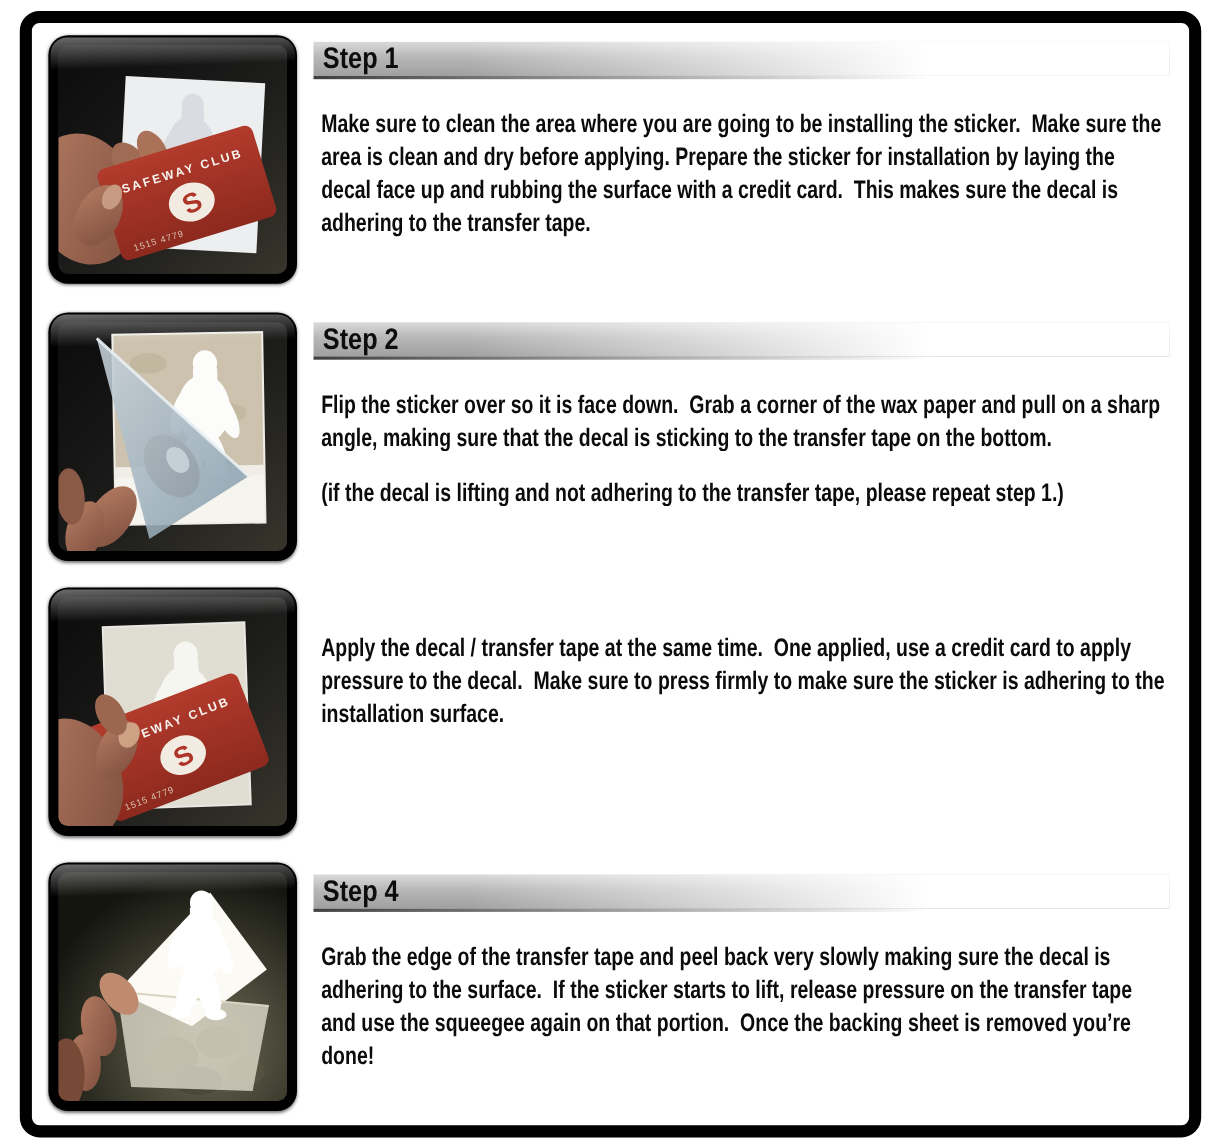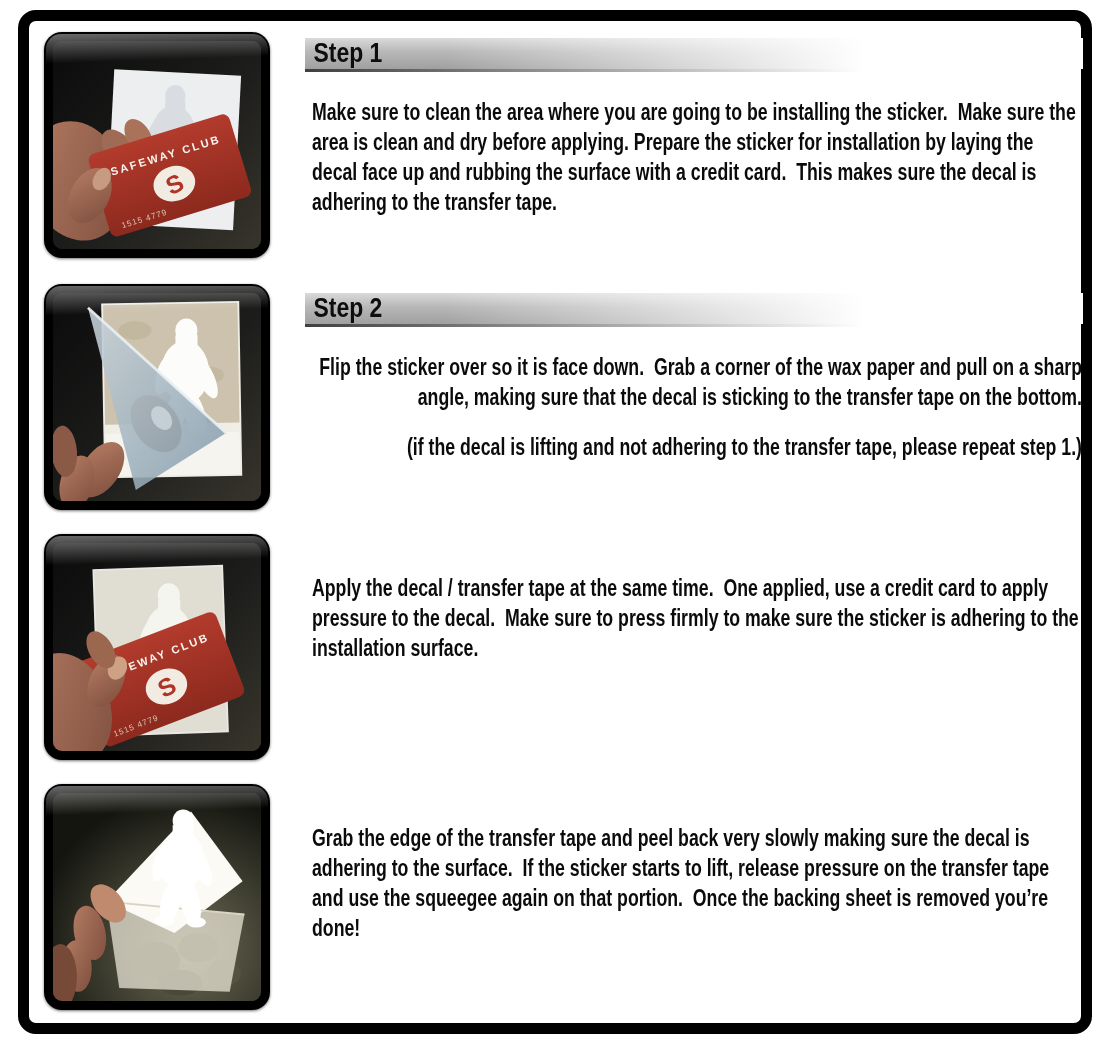--- a/index.html
+++ b/index.html
@@ -20,22 +20,22 @@
   }
   .photo-frame::before{
     content:'';position:absolute;inset:2px;border-radius:15px;pointer-events:none;
     background:linear-gradient(178deg,rgba(255,255,255,.42),rgba(255,255,255,0) 13%);
   }
   .photo-inner{width:100%;height:100%;border-radius:9px;overflow:hidden;background:#141414;}
   .photo-inner svg{display:block;width:100%;height:100%;}
   .pf1{top:32px;} .pf2{top:284px;} .pf3{top:534px;} .pf4{top:784px;}
 
   
-  .text-col{position:absolute;left:285px;width:778px;margin-left:20px;}
-  .tc1{top:38px;} .tc2{top:293px;text-align:right;} .tc3{top:545px;} .tc4{top:795px;}
+  .text-col{position:absolute;left:285px;width:778px;}
+  .tc1{top:38px;} .tc2{top:293px;} .tc3{top:545px;} .tc4{top:795px;}
 
   .step-bar{
     position:relative;height:31px;display:flex;align-items:center;
     background:
       linear-gradient(to right,rgba(255,255,255,0) 0%,rgba(255,255,255,0) 18%,#ffffff 72%),
       linear-gradient(to bottom,#dadada 0%,#b7b7b7 45%,#a0a0a0 100%);
   }
   .step-bar::after{
     content:'';position:absolute;left:0;bottom:-3px;height:3px;width:72%;
     background:linear-gradient(to right,#3f3f3f,rgba(255,255,255,0));
@@ -212,14 +212,17 @@
         <ellipse cx="60" cy="120" rx="15" ry="24" fill="#c08a6e" transform="rotate(-40 60 120)"></ellipse>
         <ellipse cx="40" cy="152" rx="17" ry="30" fill="url(#gSkin)" transform="rotate(-12 40 152)"></ellipse>
         <ellipse cx="26" cy="188" rx="16" ry="28" fill="url(#gSkin)" transform="rotate(-4 26 188)"></ellipse>
         <ellipse cx="8" cy="200" rx="18" ry="36" fill="#774a38"></ellipse>
       </g>
     </svg>
   </div>
 </div>
 
 <div class="text-col tc4">
+  <div class="step-bar">
+    <span class="step-title">Step 4</span>
+  </div>
   <p class="para">Grab the edge of the transfer tape and peel back very slowly making sure the decal is adhering to the surface.  If the sticker starts to lift, release pressure on the transfer tape and use the squeegee again on that portion.  Once the backing sheet is removed you’re done!</p>
 </div>
 
 </body></html>

